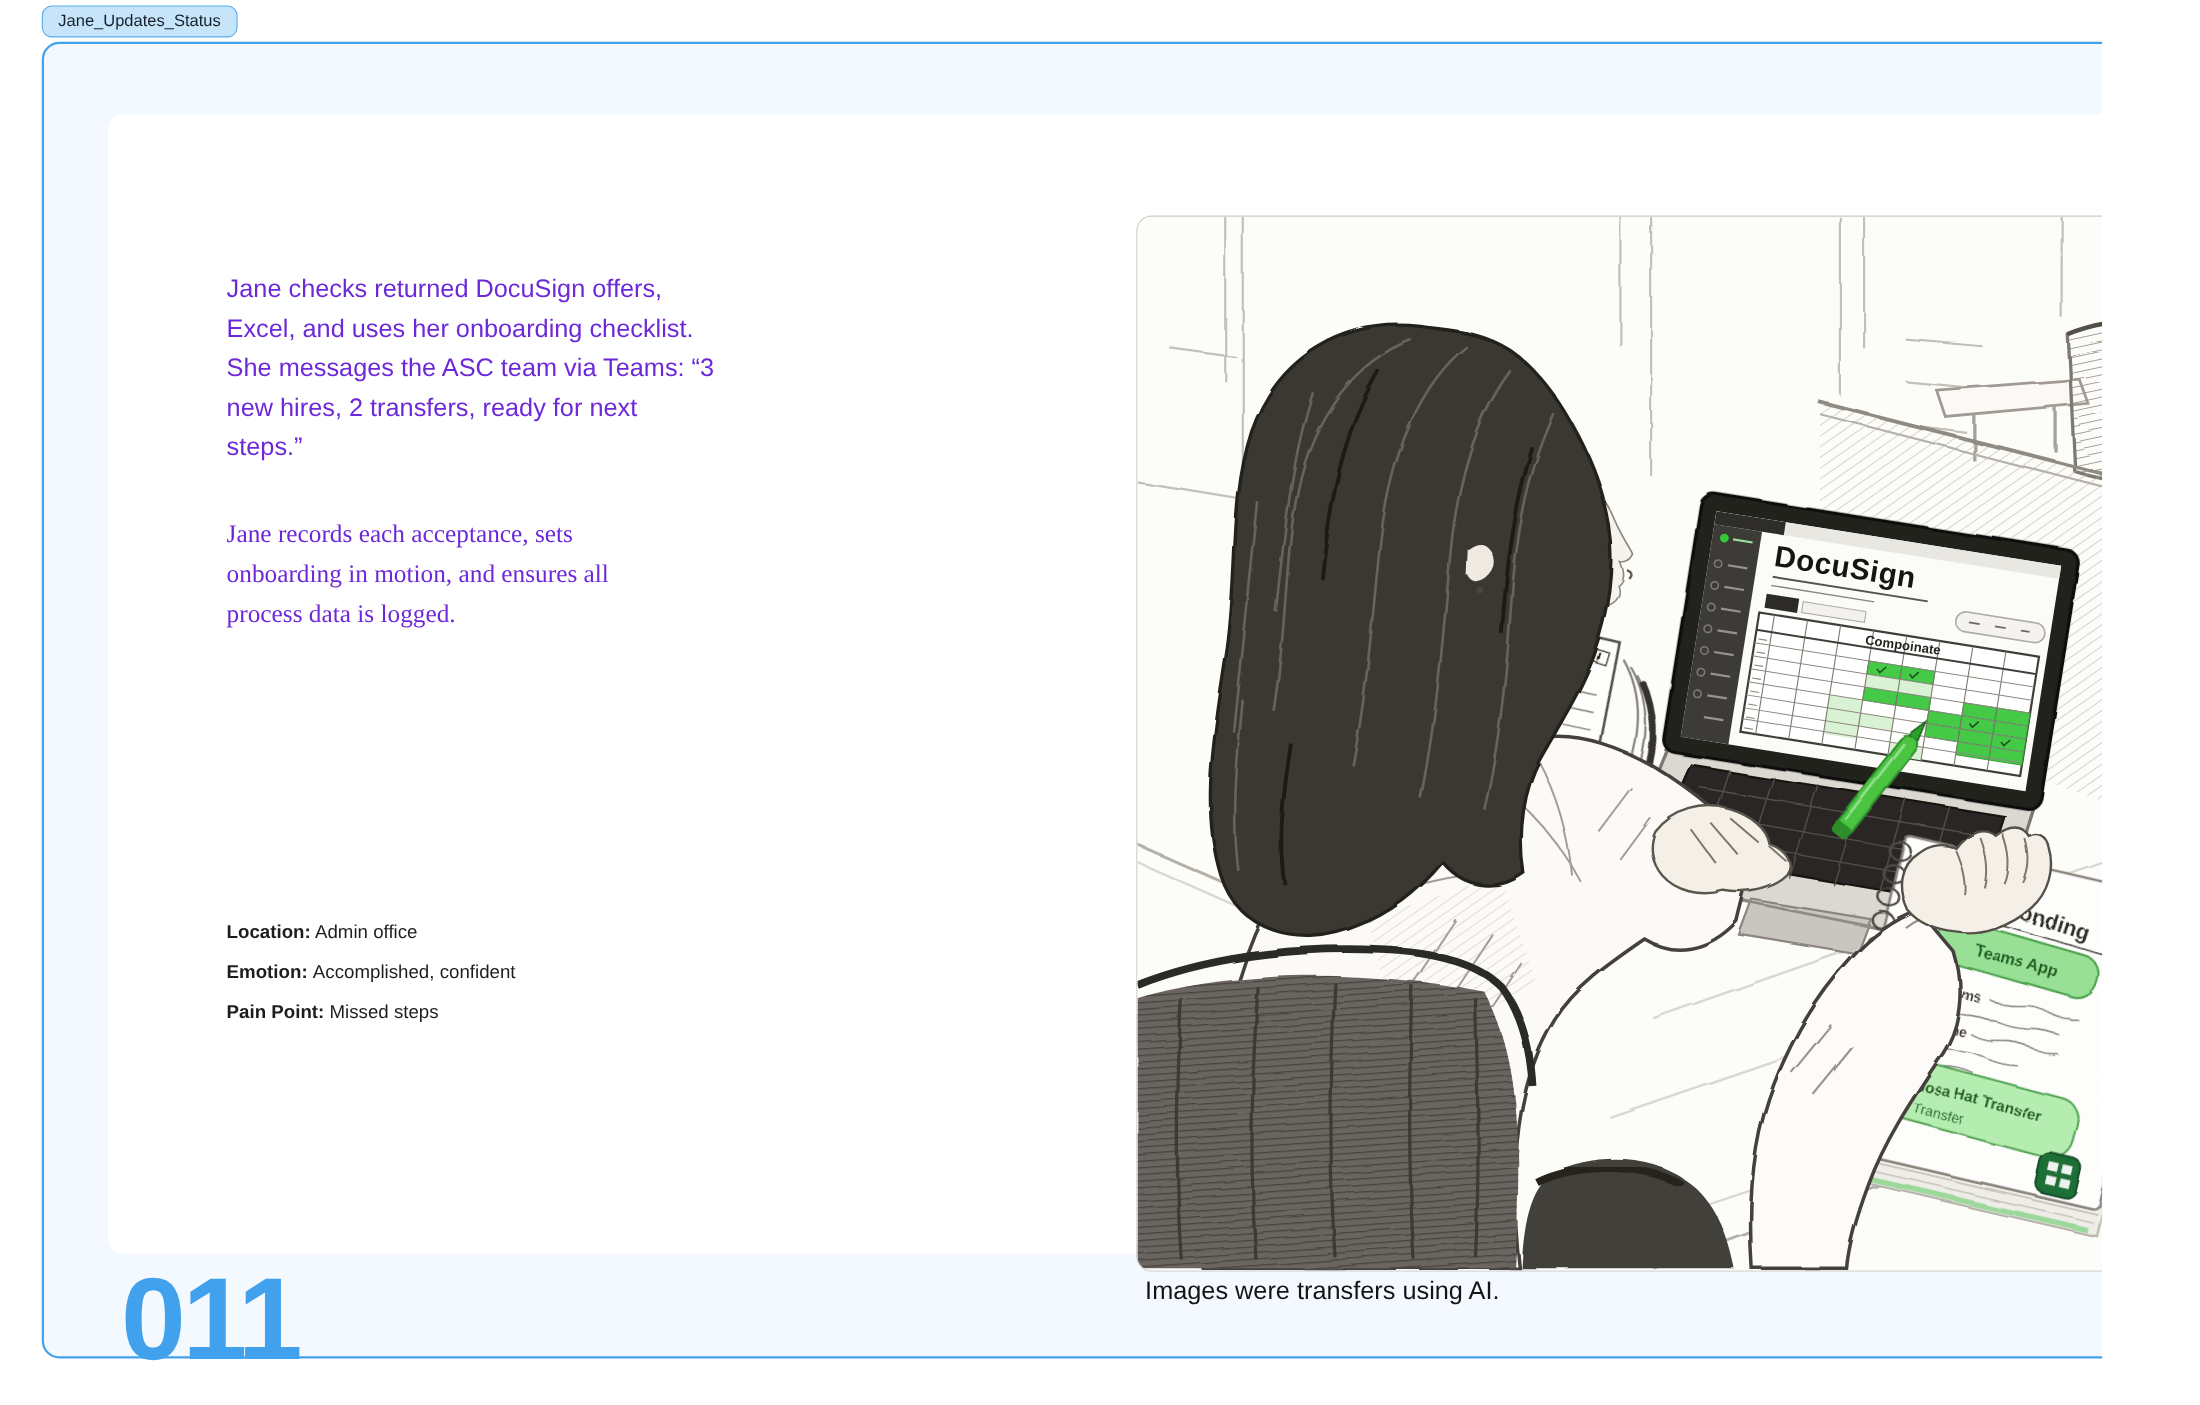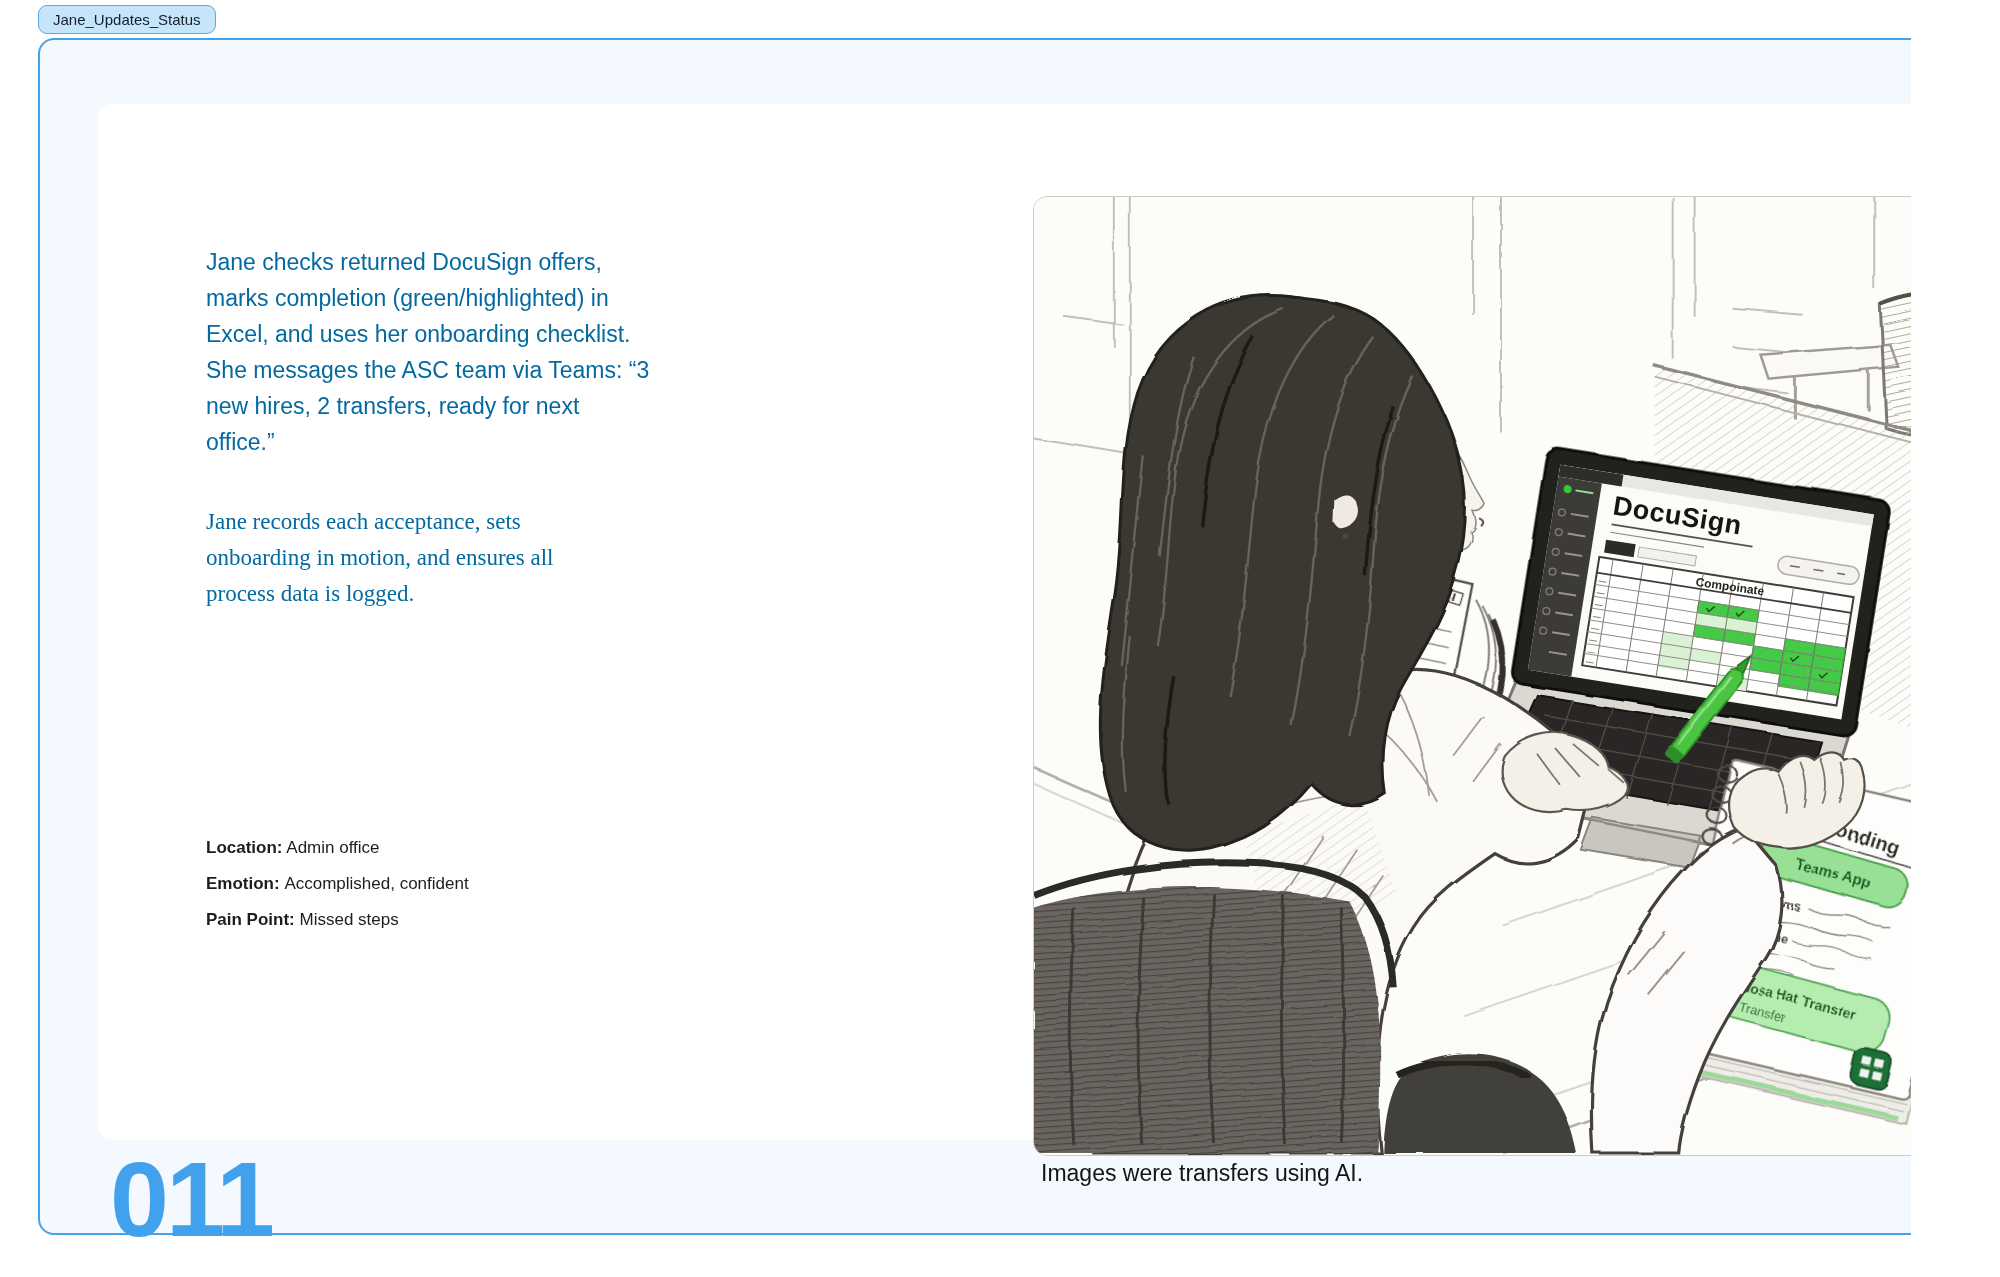--- a/index.html
+++ b/index.html
@@ -9,21 +9,21 @@
 
   .file-tab{position:absolute;left:38px;top:5px;height:29px;display:inline-flex;align-items:center;
             padding:0 14px;background:var(--tab-bg,#c6e5fa);border:1.5px solid var(--tab-border,#58abea);
             border-radius:9px;font-size:15px;font-weight:500;color:#16202b;z-index:3;}
 
   .card{position:absolute;left:38px;top:38px;width:1924px;height:1197px;
         background:var(--card-bg,#f3f9fe);border:2.5px solid var(--card-border,#42a2ec);border-radius:16px;}
 
   .panel{position:absolute;left:58px;top:64px;width:1884px;height:1036px;background:#ffffff;border-radius:14px;}
 
-  .story-text{position:absolute;left:108px;top:140px;width:600px;font-size:23px;line-height:36px;color:#0369a1;}
+  .story-text{position:absolute;left:108px;top:140px;width:600px;font-size:23px;line-height:36px;color:#6d28d9;}
   .story-text .line{white-space:pre;}
   .para2{margin-top:44px;font-family:Liberation Serif, serif;}
 
   .meta{position:absolute;left:108px;top:726px;font-size:17px;line-height:36px;color:#1d1d1f;}
   .meta b{font-weight:700;}
 
   .image-frame{position:absolute;left:935px;top:92px;width:958px;height:960px;background:#fcfcf9;
                border:1.5px solid var(--image-border,#cbcbcb);border-radius:14px;overflow:hidden;}
   .image-frame svg{display:block;width:100%;height:100%;}
 
@@ -42,25 +42,24 @@
   <div class="file-tab">
     <span>Jane_Updates_Status</span>
   </div>
 
   <div class="card">
     <div class="panel">
 
       <div class="story-text">
         <div>
           <div class="line">Jane checks returned DocuSign offers,</div>
-          <div class="line">marks completion (green/highlighted) in</div>
           <div class="line">Excel, and uses her onboarding checklist.</div>
           <div class="line">She messages the ASC team via Teams: “3</div>
           <div class="line">new hires, 2 transfers, ready for next</div>
-          <div class="line">office.”</div>
+          <div class="line">steps.”</div>
         </div>
         <div class="para2">
           <div class="line">Jane records each acceptance, sets</div>
           <div class="line">onboarding in motion, and ensures all</div>
           <div class="line">process data is logged.</div>
         </div>
       </div>
 
       <div class="meta">
         <div><b>Location:</b> <span>Admin office</span></div>

